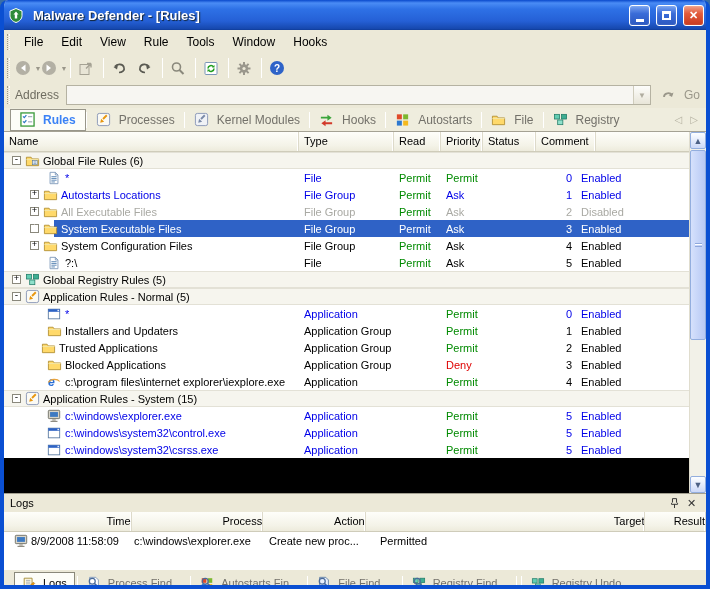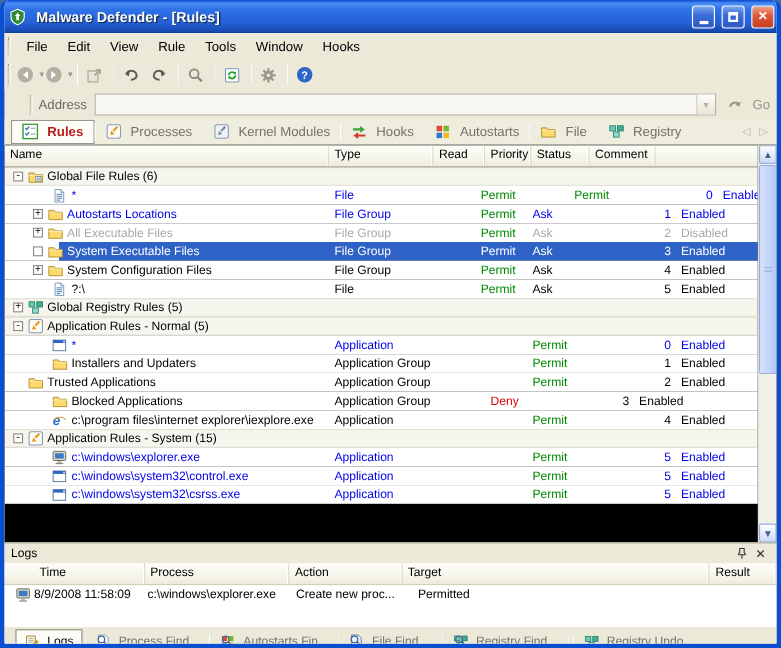--- a/index.html
+++ b/index.html
@@ -20,68 +20,68 @@
   .glyph-max{width:9px;height:9px;border:2px solid #fff;border-top-width:3px;}
   
   .bar{display:flex;align-items:center;background:#ECE9D8;position:relative;}
   .grip{width:3px;height:70%;margin:0 5px 0 3px;border-left:1px dotted #9C9A8C;border-right:1px dotted #fff;}
   .menubar{height:24px;font-size:12px;}
   .menu-item{padding:3px 9px;color:#000;}
   .toolbar{height:28px;}
   .tbtn{width:26px;height:24px;display:flex;align-items:center;justify-content:center;position:relative;}
   .tsep{width:1px;height:20px;background:#C6C3B0;border-right:1px solid #fff;margin:0 3px;}
   .caret{font-size:7px;color:#9A978A;margin-left:1px;}
-  .addressbar{height:26px;font-size:12px;margin-left:20px;}
+  .addressbar{height:26px;font-size:12px;}
   .addr-label{color:#6E6C60;margin-right:7px;}
   .addr-combo{flex:1;height:20px;background:#F7F6F2;border:1px solid #B5B2A2;display:flex;align-items:center;justify-content:flex-end;}
   .addr-drop{width:17px;height:18px;background:linear-gradient(180deg,#FDFDFB,#E8E5D8);border-left:1px solid #CFCCBC;
     display:flex;align-items:center;justify-content:center;color:#B0ADA0;font-size:8px;}
   .go-wrap{display:flex;align-items:center;gap:4px;margin:0 6px 0 10px;color:#9A978A;font-size:12px;}
   
   .tabstrip{height:24px;border-bottom:1px solid #A5A294;background:#EFEDDE;padding-left:6px;font-size:12px;}
   .vtab{display:flex;align-items:center;gap:5px;height:21px;padding:0 9px;color:#73716A;white-space:nowrap;}
-  .vtab.active{background:#FDFDF8;border:1px solid #98968A;color:#b91c1c;font-weight:bold;height:22px;}
+  .vtab.active{background:#FDFDF8;border:1px solid #98968A;color:#3b82f6;font-weight:bold;height:22px;}
   .vtab-sep{width:1px;height:16px;background:#CFCCBC;border-right:1px solid #fff;}
   .tab-arrows{margin-left:auto;margin-right:8px;color:#B5B2A2;font-size:10px;display:flex;gap:8px;}
   
   .main{height:361px;display:flex;background:#000000;}
   .rules-area{flex:1;display:flex;flex-direction:column;overflow:hidden;}
   .hdr{display:flex;height:20px;background:linear-gradient(180deg,#FEFEFA 0%,#F4F3E8 70%,#EDEBDC 100%);
     border-bottom:1px solid #CFCCBA;flex:none;font-size:11px;color:#000;}
   .hcell{padding:3px 0 0 5px;border-right:1px solid #DDDACA;box-shadow:-1px 0 0 #fff inset;white-space:nowrap;overflow:hidden;}
   .rows{flex:1;overflow:hidden;}
   .row{display:flex;height:17px;align-items:center;font-size:11px;white-space:nowrap;background:#fff;}
   .row.group{background:#F6F5EE;border-top:1px solid #E3E1D6;border-bottom:1px solid #E3E1D6;height:17px;}
   .row.selected{background:linear-gradient(90deg,#fff 50px,#2F62C6 50px);}
   .ncell{width:295px;flex:none;display:flex;align-items:center;overflow:hidden;}
   .cell{flex:none;padding-left:5px;overflow:hidden;}
   .exp{width:9px;height:9px;flex:none;border:1px solid #8A887C;background:#fff;color:#000;
     font-size:9px;line-height:7px;text-align:center;margin-right:3px;font-family:"Liberation Mono",monospace;}
   .icon{display:inline-flex;width:16px;height:16px;flex:none;align-items:center;justify-content:center;margin-right:3px;}
   .icon svg{display:block;}
   .st-link{color:#0000E8;} .st-normal{color:#000;} .st-disabled{color:#A9A9A3;} 
   .row.selected .ncell span,.row.selected .cell{color:#fff !important;}
-  .v-permit{color:#008A00;margin-left:38px;} .v-deny{color:#DE0000;}
+  .v-permit{color:#008A00;} .v-deny{color:#DE0000;}
   .c-type{width:95px;} .c-read{width:47px;} .c-we{width:93px;}
   .c-pri{width:42px;text-align:right;padding-right:4px;} .c-status{width:53px;} .c-com{width:60px;}
   
   .vscroll{width:17px;flex:none;background:#F2F1E8;display:flex;flex-direction:column;border-left:1px solid #E0DDCE;}
   .sbtn{height:17px;flex:none;background:linear-gradient(180deg,#FDFEFF,#CCD9F8);border:1px solid #93AEDE;border-radius:2px;
     color:#4D6185;font-size:9px;display:flex;align-items:center;justify-content:center;}
   .sthumb{height:190px;flex:none;margin:1px 0;background:linear-gradient(90deg,#D6E1FC,#B7C9F4);border:1px solid #93AEDE;border-radius:2px;
     display:flex;align-items:center;justify-content:center;}
   .sthumb .lines{width:7px;border-top:1px solid #8FA8DC;border-bottom:1px solid #8FA8DC;height:4px;
     background:linear-gradient(#fff 0 1px,transparent 1px 2px,#8FA8DC 2px 3px,transparent 3px);}
   .strack{flex:1;}
   
   .logs-title{height:19px;background:#ECE9D8;border-top:1px solid #A29F90;display:flex;align-items:center;
     padding:0 6px;font-size:11px;color:#000;}
   .logs-title .spacer{flex:1;}
   .ltool{width:17px;height:15px;display:flex;align-items:center;justify-content:center;color:#333;font-size:11px;}
-  .logs-hdr{height:20px;}
+  .logs-hdr{height:20px;text-align:right;}
   .logs-body{height:37px;background:#fff;}
   .lrow{display:flex;height:18px;align-items:center;font-size:11px;white-space:nowrap;color:#000;}
   .l-time{width:130px;display:flex;align-items:center;padding-left:10px;}
   .l-proc{width:135px;} .l-act{width:105px;} .l-target{width:270px;} .l-res{width:62px;padding-left:6px;}
   .lh-time{padding-left:32px;}
   
   .btabs{height:25px;background:#ECE9D8;display:flex;align-items:flex-end;padding:0 0 1px 10px;font-size:11px;border-top:1px solid #fff;}
   .btab{display:flex;align-items:center;gap:4px;height:20px;padding:0 7px;color:#73716A;white-space:nowrap;}
   .btab.active{background:#FDFDF8;border:1px solid #8A887A;color:#000;height:21px;}
   .btab-sep{width:1px;height:14px;background:#C6C3B0;border-right:1px solid #fff;margin:0 2px 3px 2px;align-self:flex-end;}
@@ -510,21 +510,21 @@
               <span class="st-normal">Installers and Updaters</span>
             </span>
     <span class="cell c-type st-normal">Application Group</span>
     <span class="cell c-read st-normal"></span>
     <span class="cell c-we v-permit">Permit</span>
     <span class="cell c-pri st-normal">1</span>
     <span class="cell c-status st-normal">Enabled</span>
     <span class="cell c-com st-normal"></span>
           </div>
           <div class="row">
-    <span class="ncell" style="padding-left:20px">
+    <span class="ncell" style="padding-left:36px">
               <span class="icon" style="">
                 <svg width="15" height="15" viewBox="0 0 16 16">
                   <path d="M1.5 13.5V4.5h5l1.2 1.8h6.8v7.2z" fill="#FFD96A" stroke="#B08C2F" stroke-width="0.9"></path>
                   <path d="M1.5 7h13" stroke="#F3E6A8" stroke-width="1"></path>
                 </svg>
               </span>
               <span class="st-normal">Trusted Applications</span>
             </span>
     <span class="cell c-type st-normal">Application Group</span>
     <span class="cell c-read st-normal"></span>

